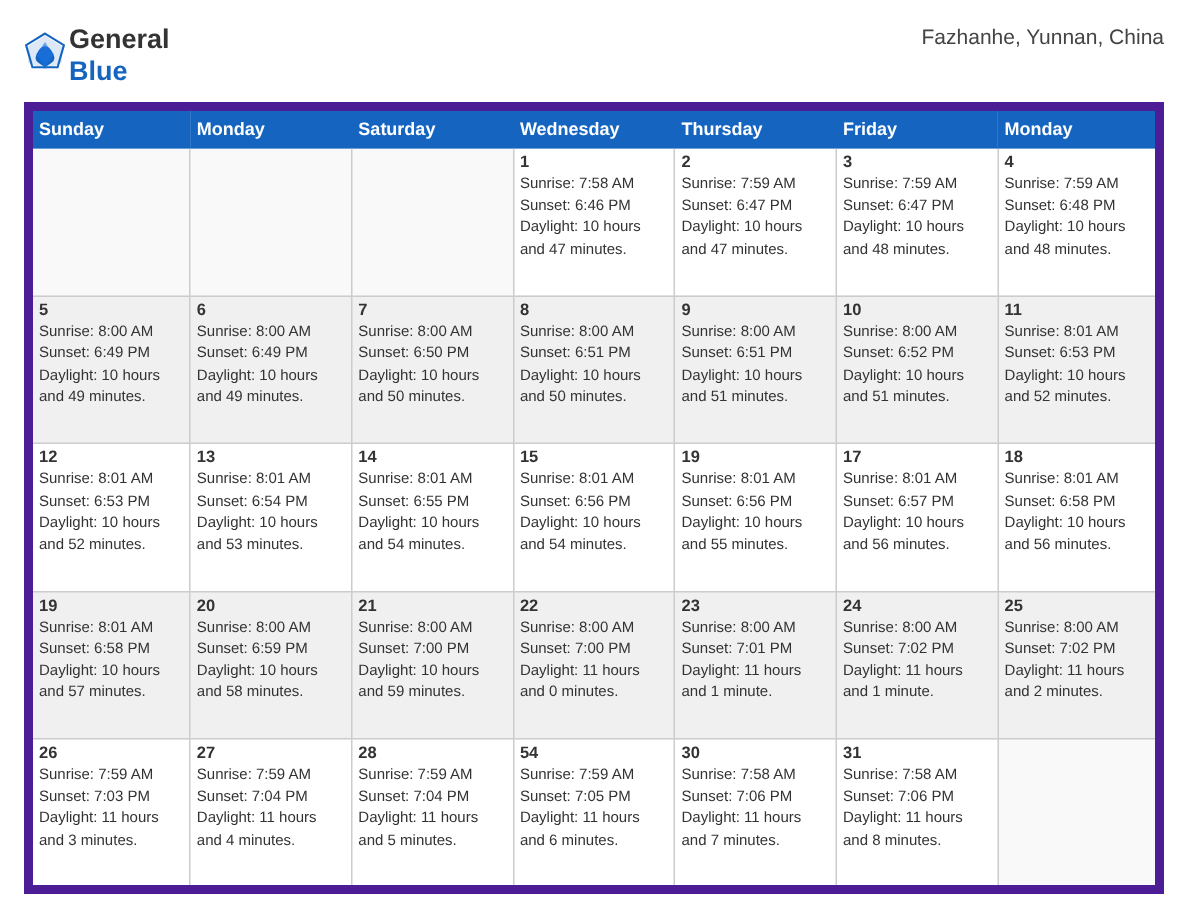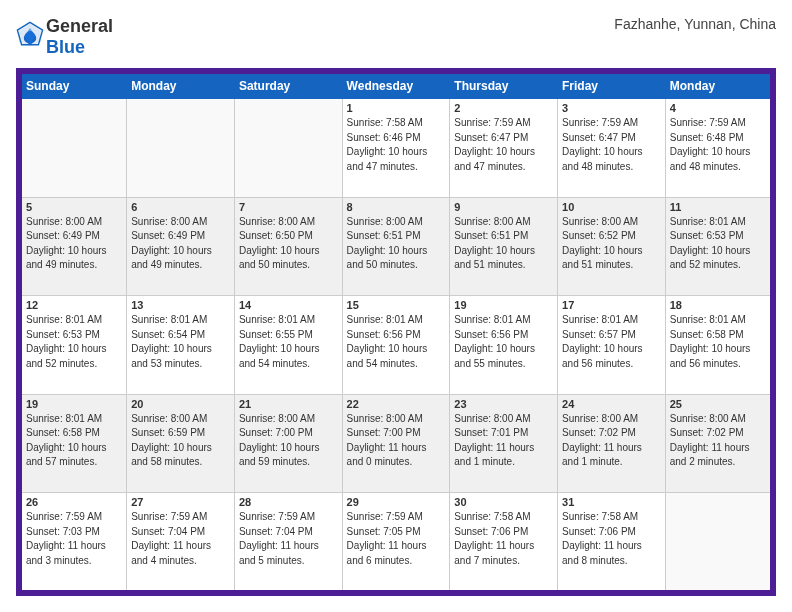--- a/index.html
+++ b/index.html
@@ -301,21 +301,21 @@
 Sunset: 7:04 PM
 Daylight: 11 hours and 4 minutes.</div>
           </td>
           <td>
             <span class="day-num">28</span>
             <div class="day-info" style="white-space: pre-line;">Sunrise: 7:59 AM
 Sunset: 7:04 PM
 Daylight: 11 hours and 5 minutes.</div>
           </td>
           <td>
-            <span class="day-num">29</span>
+            <span class="day-num">54</span>
             <div class="day-info" style="white-space: pre-line;">Sunrise: 7:59 AM
 Sunset: 7:05 PM
 Daylight: 11 hours and 6 minutes.</div>
           </td>
           <td>
             <span class="day-num">30</span>
             <div class="day-info" style="white-space: pre-line;">Sunrise: 7:58 AM
 Sunset: 7:06 PM
 Daylight: 11 hours and 7 minutes.</div>
           </td>

